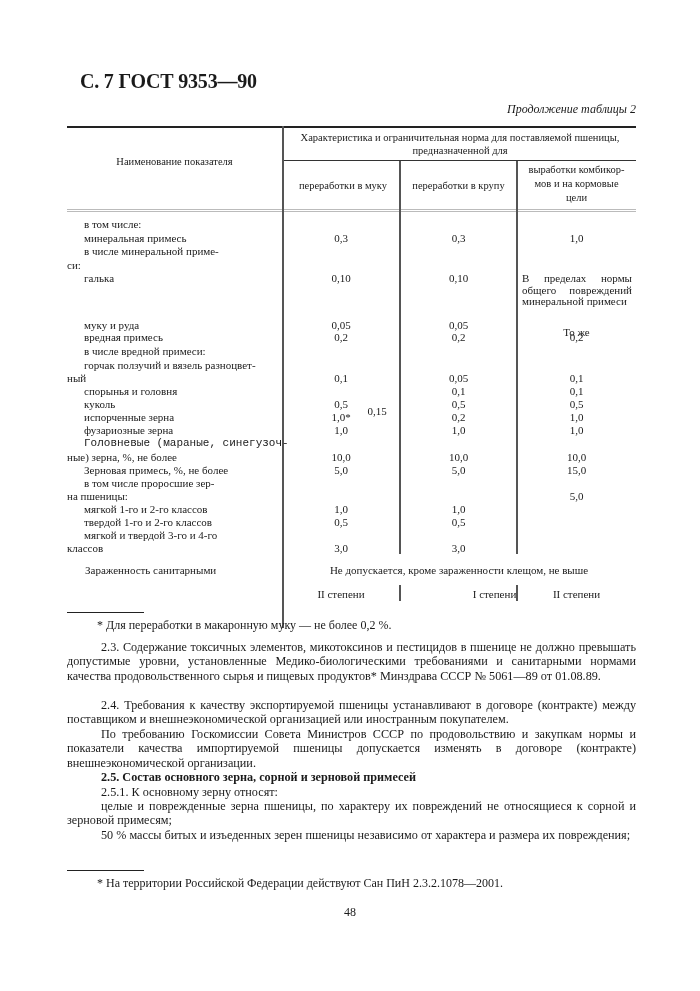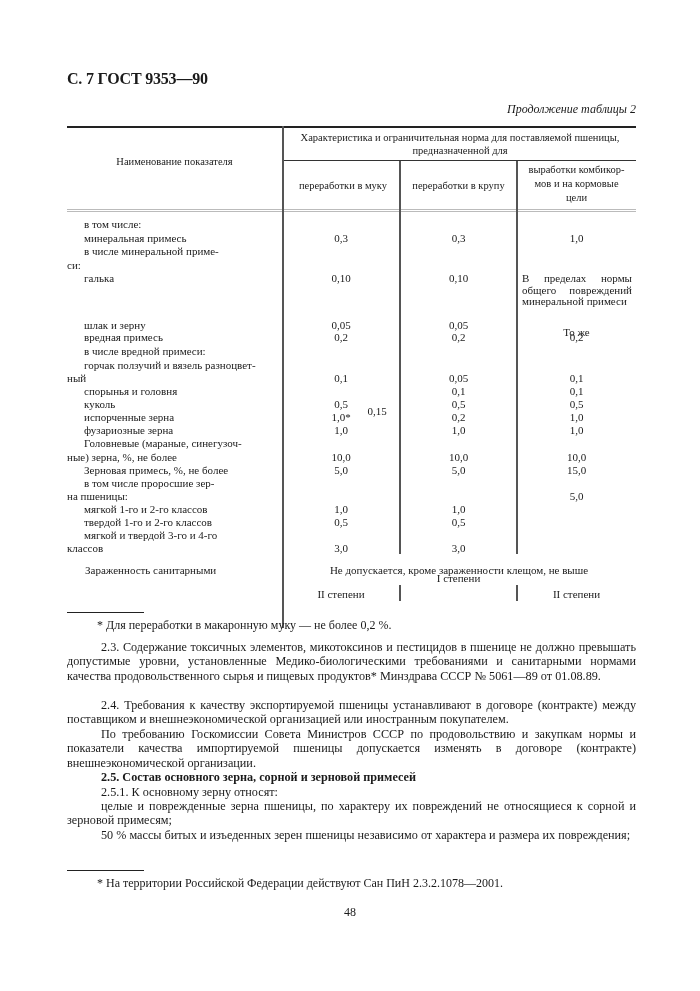--- a/index.html
+++ b/index.html
@@ -1,19 +1,19 @@
 <!DOCTYPE html>
 <html><head>
 <meta charset="utf-8">
 <style>
   html, body { margin: 0; padding: 0; background: #ffffff; }
   body { width: 700px; height: 991px; position: relative; overflow: hidden;
          font-family: "Liberation Serif", "DejaVu Serif", serif; color: #1a1a1a; }
   .abs { position: absolute; }
-  .page-header { left: 67px; top: 70px; font-size: 16px; font-weight: bold; letter-spacing: -0.2px; }
+  .page-header { left: 80px; top: 70px; font-size: 20px; font-weight: bold; letter-spacing: -0.2px; }
   .continuation { right: 64px; top: 102px; font-size: 12px; font-style: italic; }
   .hline { position: absolute; background: #222; height: 1.5px; }
   .hline.light { background: #bbb; height: 1px; }
   .vline { position: absolute; background: #555; width: 1.5px; }
   .tbl-text { position: absolute; font-size: 10.5px; line-height: 12px; text-align: center; }
   .row-label { position: absolute; left: 67px; width: 210px; font-size: 11px; line-height: 13.6px; white-space: nowrap; }
   .row-label.indent { text-indent: 17px; }
   .cell { position: absolute; font-size: 11px; line-height: 13.6px; text-align: center; white-space: nowrap; }
   .c1 { left: 282px; width: 118px; }
   .c2 { left: 400px; width: 117px; }
@@ -50,30 +50,30 @@
     <div>выработки комбикор-</div>
     <div>мов и на кормовые</div>
     <div>цели</div>
   </div>
 
   <div class="row-label indent" style="top:218px;">в том числе:</div>
   <div class="row-label indent" style="top:232px;">минеральная примесь</div>
   <div class="row-label indent" style="top:245px;">в числе минеральной приме-</div>
   <div class="row-label" style="top:259px;">си:</div>
   <div class="row-label indent" style="top:272px;">галька</div>
-  <div class="row-label indent" style="top:319px;">шлак и зерну</div>
+  <div class="row-label indent" style="top:319px;">муку и руда</div>
   <div class="row-label indent" style="top:331px;">вредная примесь</div>
   <div class="row-label indent" style="top:345px;">в числе вредной примеси:</div>
   <div class="row-label indent" style="top:359px;">горчак ползучий и вязель разноцвет-</div>
   <div class="row-label" style="top:372px;">ный</div>
   <div class="row-label indent" style="top:385px;">спорынья и головня</div>
   <div class="row-label indent" style="top:398px;">куколь</div>
   <div class="row-label indent" style="top:411px;">испорченные зерна</div>
   <div class="row-label indent" style="top:424px;">фузариозные зерна</div>
-  <div class="row-label indent" style="top:437px;">Головневые  (мараные, синегузоч-</div>
+  <div class="row-label indent" style="top:437px;font-family:Liberation Mono, monospace;">Головневые  (мараные, синегузоч-</div>
   <div class="row-label" style="top:451px;">ные) зерна, %, не более</div>
   <div class="row-label indent" style="top:464px;">Зерновая  примесь, %, не более</div>
   <div class="row-label indent" style="top:477px;">в том числе проросшие зер-</div>
   <div class="row-label" style="top:490px;">на пшеницы:</div>
   <div class="row-label indent" style="top:503px;">мягкой 1-го и 2-го классов</div>
   <div class="row-label indent" style="top:516px;">твердой 1-го и 2-го классов</div>
   <div class="row-label indent" style="top:529px;">мягкой и твердой 3-го и 4-го</div>
   <div class="row-label" style="top:542px;">классов</div>
 
   <div class="cell c1" style="top:232px;">0,3</div>
@@ -127,21 +127,21 @@
 
   <div class="cell c1" style="top:516px;">0,5</div>
   <div class="cell c2" style="top:516px;">0,5</div>
 
   <div class="cell c1" style="top:542px;">3,0</div>
   <div class="cell c2" style="top:542px;">3,0</div>
 
   <div class="row-label" style="top:564px; left:85px;">Зараженность санитарными</div>
   <div class="cell" style="left:282px; width:354px; top:564px;">Не допускается, кроме зараженности клещом, не выше</div>
   <div class="cell c1" style="top:588px;">II степени</div>
-  <div class="cell c2" style="top:572px;">I степени</div>
+  <div class="cell c2" style="top:588px;padding-left:36px;">I степени</div>
   <div class="cell c3" style="top:588px;">II степени</div>
   <div class="vline" style="left:399px; top:585px; height:16px;"></div>
   <div class="vline" style="left:516px; top:585px; height:16px;"></div>
 </div>
 
 <div class="short-rule" style="top:612px;"></div>
 <div class="footnote" style="left:97px; top:619px;">* Для переработки в макаронную муку — не более 0,2 %.</div>
 
 <div class="para" style="top:640px; text-indent:34px;">2.3. Содержание токсичных элементов, микотоксинов и пестицидов в пшенице не должно превышать допустимые уровни, установленные Медико-биологическими требованиями и санитарными нормами качества продовольственного сырья и пищевых продуктов* Минздрава СССР № 5061—89 от 01.08.89.</div>
 <div class="para" style="top:698px; text-indent:34px;">2.4. Требования к качеству экспортируемой пшеницы устанавливают в договоре (контракте) между поставщиком и внешнеэкономической организацией или иностранным покупателем.</div>

